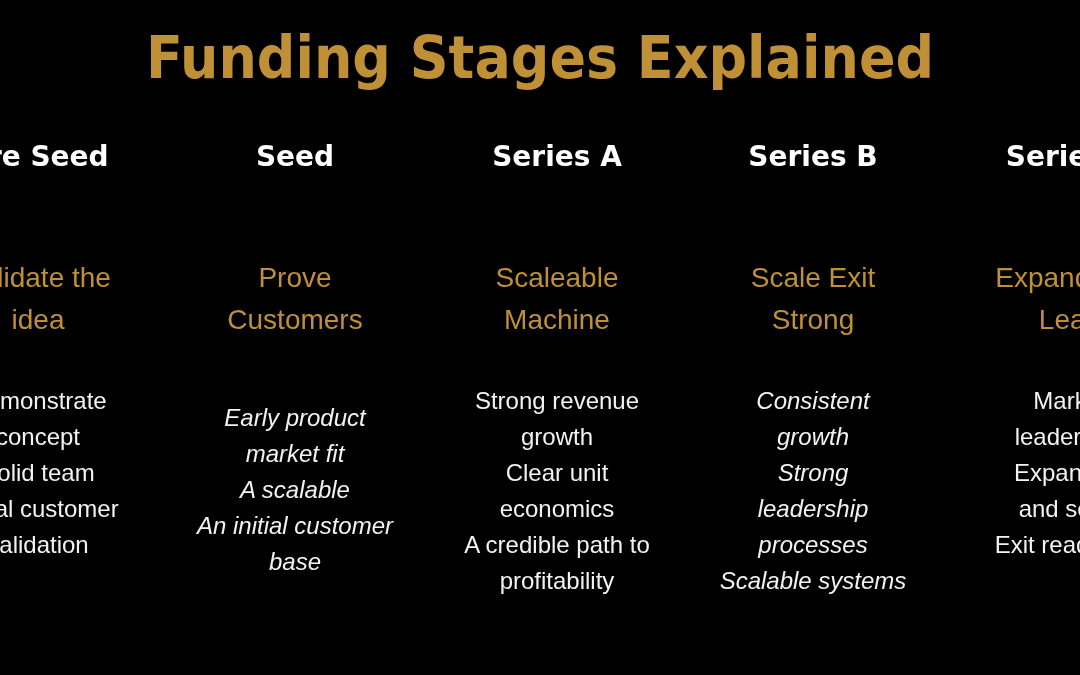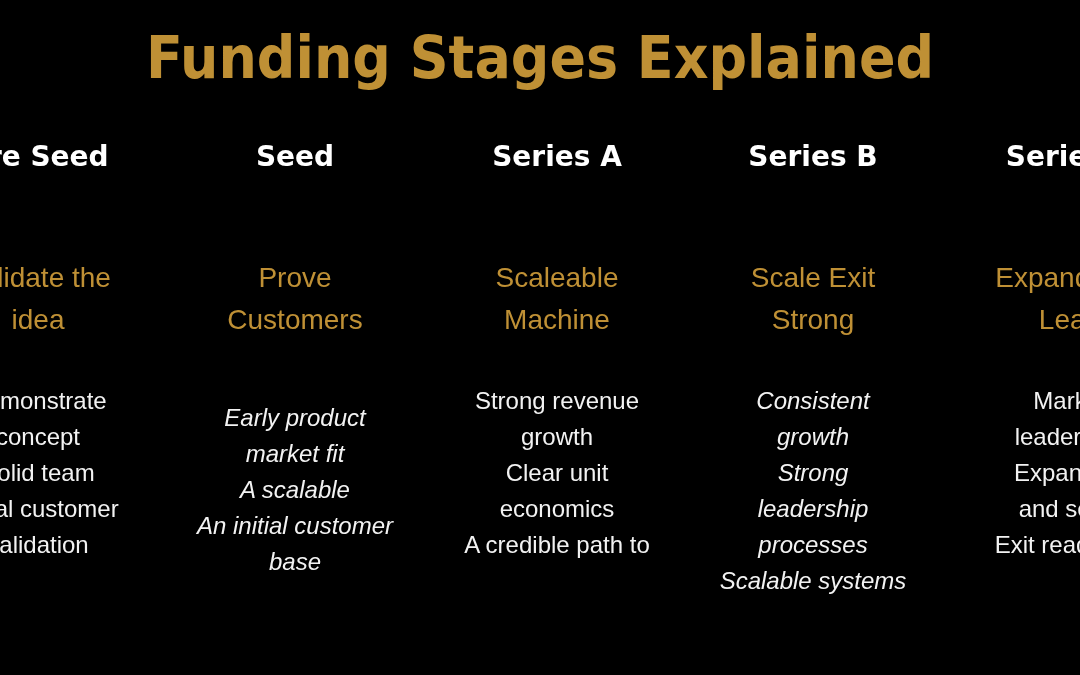--- a/index.html
+++ b/index.html
@@ -71,20 +71,21 @@
   <div class="goal">
     <div>Scaleable</div>
     <div>Machine</div>
   </div>
   <div class="points" style="top:383px;">
     <div>Strong revenue</div>
     <div>growth</div>
     <div>Clear unit</div>
     <div>economics</div>
     <div>A credible path to</div>
+    <div>profitability</div>
   </div>
 </div>
 
 <div class="col" style="left:683px;">
   <div class="stage">Series B</div>
   <div class="goal">
     <div>Scale Exit</div>
     <div>Strong</div>
   </div>
   <div class="points" style="top:383px;font-style:italic;">

